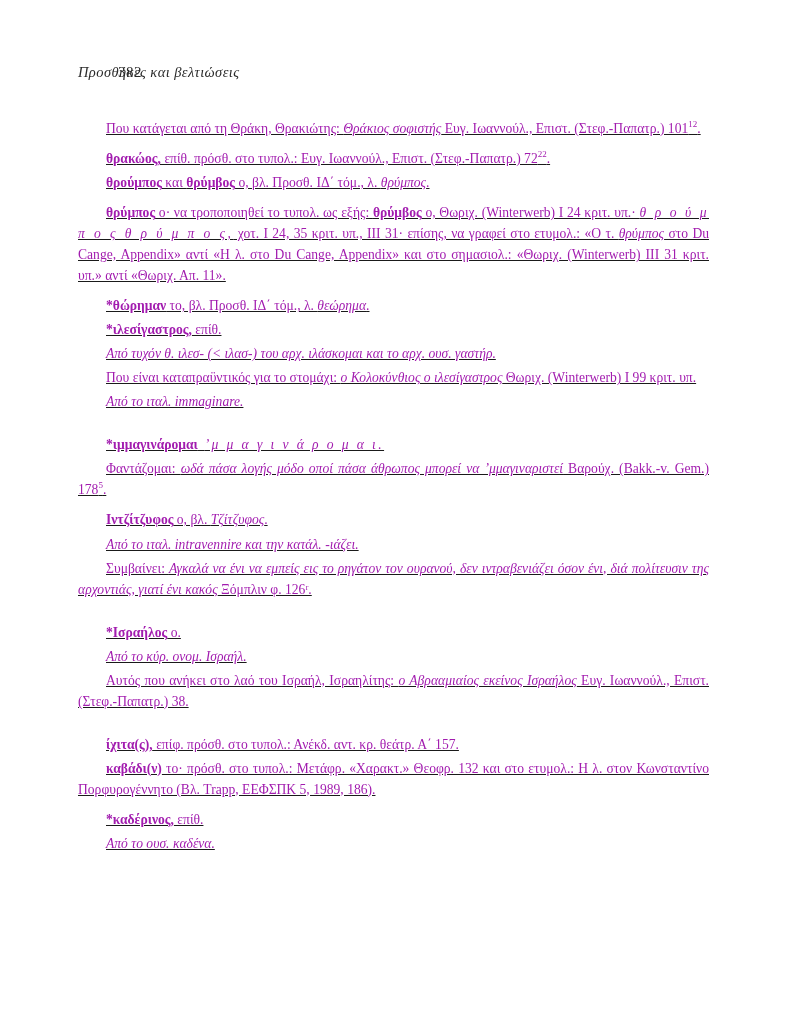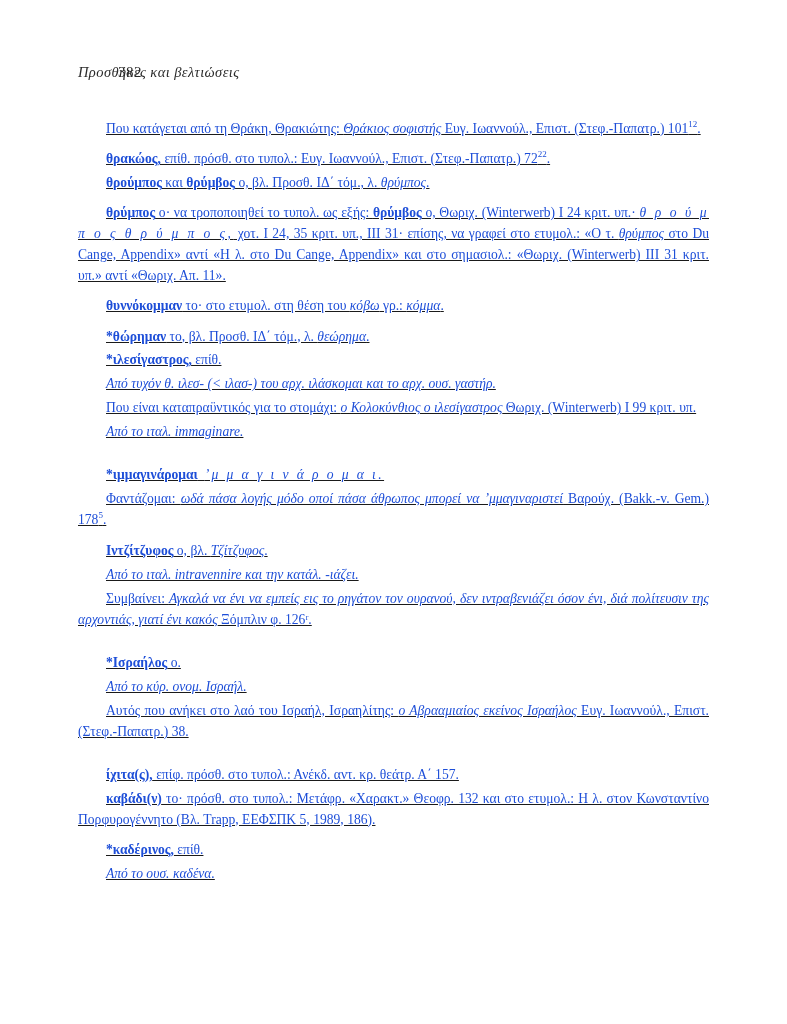--- a/index.html
+++ b/index.html
@@ -49,21 +49,21 @@
   }
   .body-col {
     width: 631px;
     margin: 0 auto;
     text-align: justify;
   }
   p {
     margin: 0 0 2.5px 0;
     font-size: 13.6px;
     line-height: 1.55;
-    color: #1d4ed8;
+    color: #a21caf;
   }
   .indent {
     text-indent: 28px;
   }
   .entry {
     margin-top: 9px;
   }
   .entry-tight {
     margin-top: 3px;
   }
@@ -109,23 +109,20 @@
     </p>
 
     <p class="indent entry-tight">
       <span class="headword">θρούμπος</span><span> και </span><span class="headword">θρύμβος</span><span> ο, βλ. Προσθ. ΙΔ΄ τόμ., λ. </span><span class="ital">θρύμπος</span><span>.</span>
     </p>
 
     <p class="indent entry">
       <span class="headword">θρύμπος</span><span> ο· να τροποποιηθεί το τυπολ. ως εξής: </span><span class="headword">θρύμβος</span><span> ο, Θωριχ. (Winterwerb) Ι 24 κριτ. υπ.· </span><span class="sp">θ ρ ο ύ μ π ο ς   θ ρ ύ μ π ο ς,</span><span> χοτ. Ι 24, 35 κριτ. υπ., ΙΙΙ 31· επίσης, να γραφεί στο ετυμολ.: «Ο τ. </span><span class="ital">θρύμπος</span><span> στο Du Cange, Appendix» αντί «Η λ. στο Du Cange, Appendix» και στο σημασιολ.: «Θωριχ. (Winterwerb) ΙΙΙ 31 κριτ. υπ.» αντί «Θωριχ. Απ. 11».</span>
     </p>
 
-    <p class="indent entry">
-      <span class="headword">θυννόκομμαν</span><span> το· στο ετυμολ. στη θέση του </span><span class="ital">κόβω</span><span> γρ.: </span><span class="ital">κόμμα</span><span>.</span>
-    </p>
 
     <p class="indent entry">
       <span class="headword">*θώρημαν</span><span> το, βλ. Προσθ. ΙΔ΄ τόμ., λ. </span><span class="ital">θεώρημα</span><span>.</span>
     </p>
 
     <p class="indent gap-lg">
       <span class="headword">*ιλεσίγαστρος,</span><span> επίθ.</span>
     </p>
 
     <p class="indent entry-tight ital">Από τυχόν θ. ιλεσ- (&lt; ιλασ-) του αρχ. ιλάσκομαι και το αρχ. ουσ. γαστήρ.</p>

